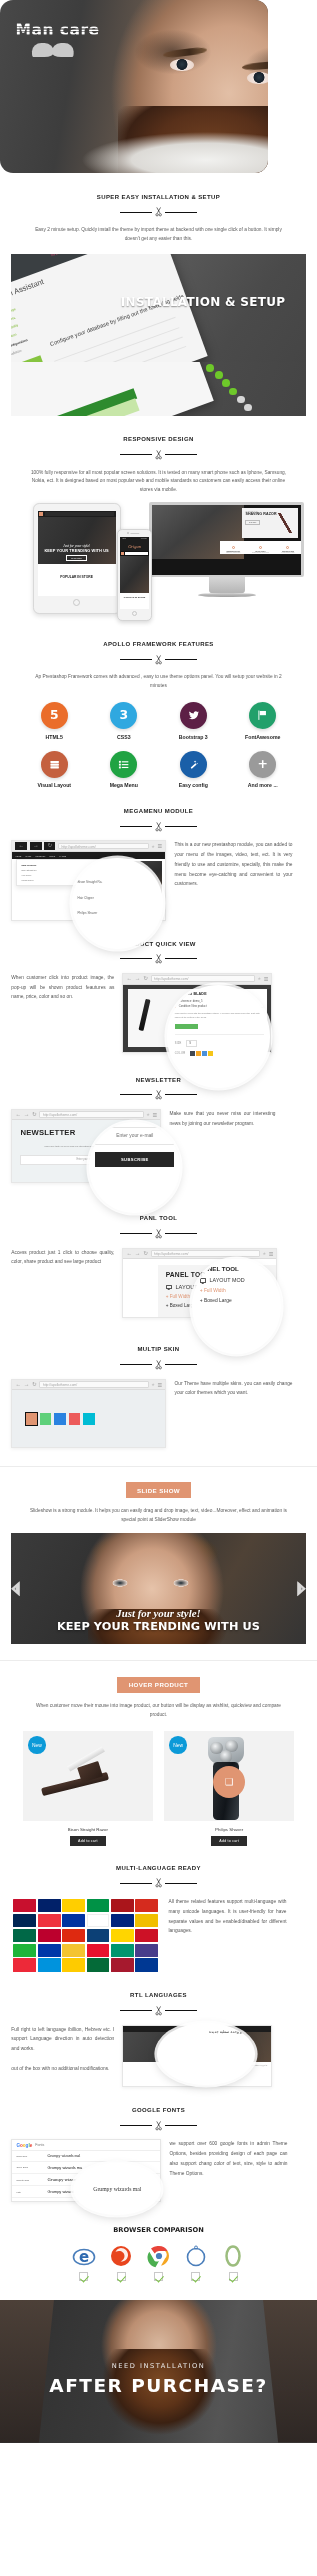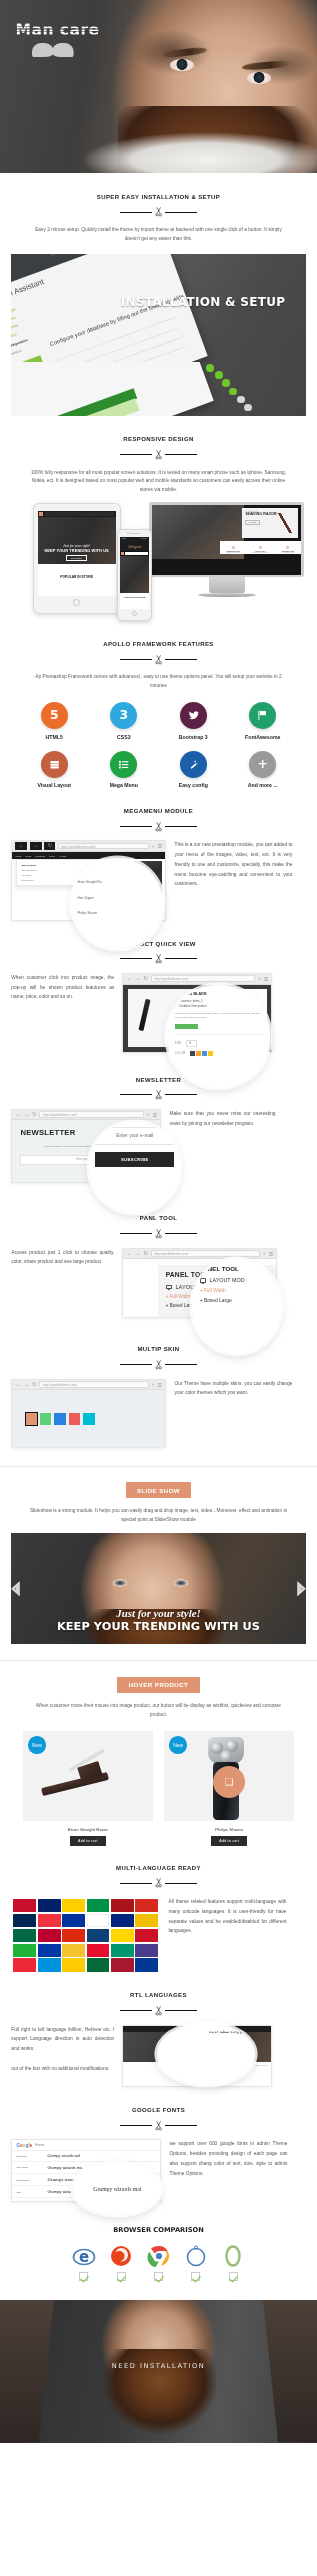--- a/index.html
+++ b/index.html
@@ -7,23 +7,24 @@
     width: 317px;
     background: #fff;
     font-family: "Liberation Sans", sans-serif;
     color: #333;
     -webkit-font-smoothing: antialiased;
   }
   .page { width: 317px; position: relative; overflow: hidden; }
 
   
   .hero {
-    position: relative; width: 317px; height: 173px;
+    position: relative; width: 268px; height: 173px;
     background: linear-gradient(100deg,#484848 0%,#3d3d3d 28%,#5a5048 46%,#6d5c4e 62%,#4a4440 85%,#3a3a3a 100%);
     overflow: hidden;
+    border-radius: 13px;
   }
   .hero-face {
     position:absolute; left:111px; top:-10.3px; width:222px; height:206px;
     background:
       radial-gradient(ellipse 62px 36px at 62px 62px, rgba(20,14,10,.55) 0%, rgba(0,0,0,0) 62%),
       radial-gradient(ellipse 57px 31px at 170px 75px, rgba(20,14,10,.5) 0%, rgba(0,0,0,0) 62%),
       radial-gradient(ellipse 118px 139px at 118px 103px, #e2bfa6 0%, #cda083 48%, #9d7358 78%, rgba(90,66,50,0) 100%);
   }
   .hero-eye { position:absolute; width:24px; height:12.4px; border-radius:50%;
     background: radial-gradient(circle at 50% 45%, #2b3a44 0%, #16202a 38%, #f2e4dd 42%, #e8d2c6 100%); }
@@ -1176,17 +1177,18 @@
     </div>
   </div>
 
   <div class="footer">
     <div class="fface"></div>
     <div class="fbeard"></div>
     <div class="arm l"></div>
     <div class="arm r"></div>
     <div class="ftxt">
       <div class="k">NEED INSTALLATION</div>
+      <div class="h">AFTER PURCHASE?</div>
     </div>
   </div>
 
 </div>
 
 
 </body></html>

